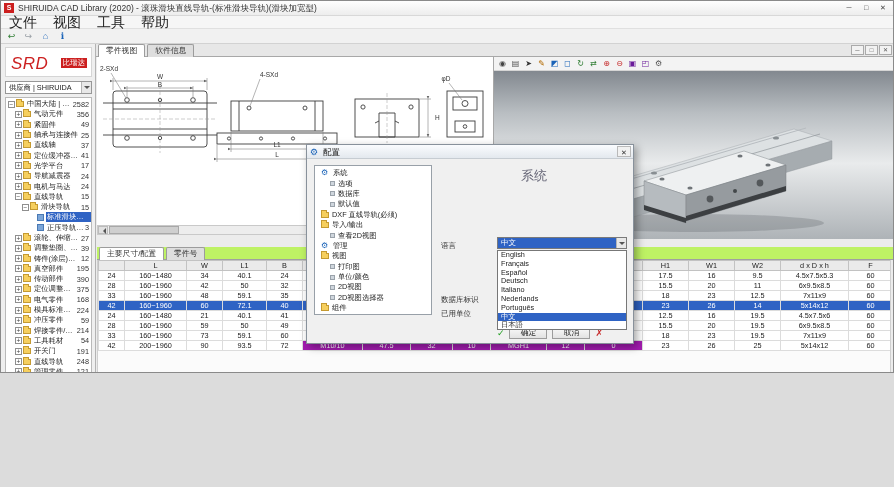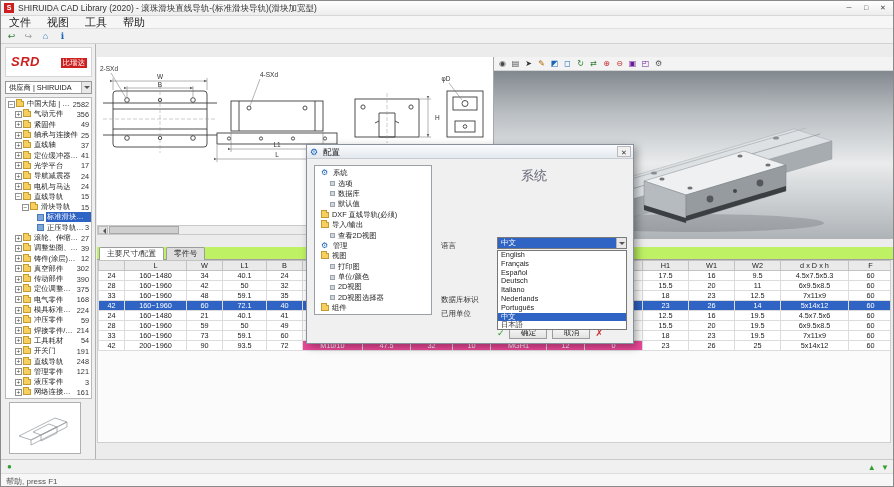--- a/index.html
+++ b/index.html
@@ -1,34 +1,34 @@
 <!DOCTYPE html>
 <html><head>
 <meta charset="utf-8">
 <style>
   *{margin:0;padding:0;box-sizing:border-box}
   html,body{width:894px;height:487px;background:#dcdcdc}
   body{font-family:"Liberation Sans","DejaVu Sans",sans-serif;font-size:9px;color:#222}
-  #app{position:relative;width:894px;height:487px;background:#ececec;overflow:hidden;border:1px solid #8a8a8a}
+  #app{position:relative;width:894px;height:373px;background:#ececec;overflow:hidden;border:1px solid #8a8a8a}
 
   
   .titlebar{position:absolute;left:0;top:0;width:100%;height:15px;background:linear-gradient(#fefefe,#ededed);border-bottom:1px solid #d8d8d8}
   .app-icon{position:absolute;left:3px;top:2px;width:10px;height:10px;background:#cc1f1f;color:#fff;font-size:7px;line-height:10px;text-align:center;font-weight:bold}
   .title-text{position:absolute;left:17px;top:2px;font-size:8.5px;color:#333;white-space:nowrap}
   .win-controls{position:absolute;right:2px;top:1px;display:flex;gap:1px}
   .winbtn{width:16px;height:12px;font-size:7px;line-height:12px;text-align:center;color:#444}
   .menubar{position:absolute;left:0;top:15px;width:100%;height:13px;background:#f6f6f6;border-bottom:1px solid #e0e0e0}
-  .menu-item{display:inline-block;padding:0 8px;font-size:11px;line-height:13px}
+  .menu-item{display:inline-block;padding:0 8px;font-size:14px;line-height:13px}
   .toolbar{position:absolute;left:0;top:28px;width:100%;height:15px;background:#f1f1f1;border-bottom:1px solid #d2d2d2;padding-left:2px}
   .tbicon{display:inline-block;width:13px;height:13px;margin:1px 2px;font-size:9px;line-height:13px;text-align:center}
 
   
   .sidebar{position:absolute;left:0;top:43px;width:95px;height:415px;background:#efefef;border-right:1px solid #b3b3b3}
   .logo-card{position:absolute;left:4px;top:3px;width:87px;height:30px;background:#fff;border:1px solid #d5d5d5}
-  .logo-srd{position:absolute;left:5px;top:6px;color:#cc1f1f;font-style:italic;font-weight:bold;font-size:13px;letter-spacing:.5px}
+  .logo-srd{position:absolute;left:5px;top:6px;color:#cc1f1f;font-style:italic;font-weight:normal;font-size:17px;letter-spacing:.5px}
   .logo-cn{position:absolute;right:4px;top:10px;background:#cc1f1f;color:#fff;font-size:7.5px;padding:0 2px;line-height:10px}
   .supplier-combo{position:absolute;left:4px;top:37px;width:87px;height:13px;background:#fff;border:1px solid #979797;font-size:7.3px;line-height:11px;padding-left:3px;overflow:hidden;white-space:nowrap}
   .combo-arrow{position:absolute;right:0;top:0;width:10px;height:100%;background:#e8e8e8;border-left:1px solid #b5b5b5}
   .combo-arrow::after{content:"";position:absolute;left:2px;top:4px;border:3px solid transparent;border-top-color:#555}
   .cat-tree{position:absolute;left:4px;top:53px;width:87px;height:302px;background:#fff;border:1px solid #b9b9b9;overflow:hidden;padding-top:1px}
   .trow{display:flex;align-items:center;height:10.3px;font-size:7.3px;white-space:nowrap;padding-left:2px;overflow:hidden}
   .trow.sel .tlabel{background:#2f63c4;color:#fff}
   .indent{display:inline-block;height:1px;flex:none}
   .expander{width:7px;height:7px;flex:none;border:1px solid #8f8f8f;background:#fff;font-size:6.5px;line-height:5px;text-align:center;color:#444;margin-right:1px}
   .expander.hidden{visibility:hidden}
@@ -67,21 +67,21 @@
   .viewport{position:absolute;left:0;top:14px;width:100%;height:168px;overflow:hidden;
     background:linear-gradient(180deg,#82888f 0%,#b9bec2 25%,#e9ebec 55%,#aeb3b7 100%)}
   .model-svg{position:absolute;left:0;top:0}
 
   
   .table-wrap{position:absolute;left:96px;top:259px;width:794px;height:183px;background:#fbfbfb;border:1px solid #cfcfcf;border-top:none;overflow:hidden}
   #data-table{border-collapse:collapse;table-layout:fixed;width:794px;font-size:7.3px}
   #data-table th{height:10px;background:#eaeaea;border:1px solid #c2c2c2;font-weight:normal;color:#222;overflow:hidden;white-space:nowrap}
   #data-table td{height:10px;border:1px solid #dcdcdc;text-align:center;overflow:hidden;white-space:nowrap;background:#fff}
   #data-table tr.selfull td{background:#2f63c4;color:#fff}
-  #data-table td.selmid{background:#ec4899;color:#fff}
+  #data-table td.selmid{background:#a21caf;color:#fff}
 
   
   .pagebar{position:absolute;left:95px;top:442px;width:799px;height:16px;background:#efefef;border-top:1px solid #cacaca}
   .rec-label{position:absolute;left:0;right:0;text-align:center;top:3px;font-size:7.8px;color:#333}
   .page-buttons{position:absolute;right:4px;top:2px;display:flex;gap:2px}
   .pgbtn{height:11px;font-size:7.3px;line-height:9px;padding:0 5px;border:1px solid #9c9c9c;background:linear-gradient(#fafafa,#e4e4e4);color:#222;font-family:inherit}
   .pgbtn.dis{color:#aaa;border-color:#c0c0c0}
   .statusbar{position:absolute;left:0;top:458px;width:894px;height:14px;background:#f0f0f0;border-top:1px solid #c9c9c9}
   .st-ready{position:absolute;left:6px;top:2px;color:#2e9e2e;font-size:8px}
   .st-arrows{position:absolute;right:6px;top:2px}
@@ -249,21 +249,21 @@
           <span class="expander">+</span>
           <span class="folder-icon"></span>
           <span class="tlabel">铸件(涂层)标准件</span>
           <span class="tcount">12</span>
         </div>
         <div class="trow">
           <span class="indent" style="width: 7px;"></span>
           <span class="expander">+</span>
           <span class="folder-icon"></span>
           <span class="tlabel">真空部件</span>
-          <span class="tcount">302</span>
+          <span class="tcount">195</span>
         </div>
         <div class="trow">
           <span class="indent" style="width: 7px;"></span>
           <span class="expander">+</span>
           <span class="folder-icon"></span>
           <span class="tlabel">传动部件</span>
           <span class="tcount">390</span>
         </div>
         <div class="trow">
           <span class="indent" style="width: 7px;"></span>
@@ -348,20 +348,28 @@
         <g fill="none" stroke="#9aa0a6" stroke-width="0.8">
           <polygon points="6,30 42,12 54,16 18,34"></polygon>
           <polygon points="18,34 54,16 54,21 18,39"></polygon>
           <polygon points="20,26 36,18 44,21 28,29"></polygon>
           <polygon points="28,29 44,21 44,27 28,35"></polygon>
         </g>
       </svg>
     </div>
   </div>
 
+  <div class="tabs-row">
+    <span id="doc-tabs"><span class="tab active">零件视图</span><span class="tab">软件信息</span></span>
+    <span class="child-controls" id="child-controls">
+        <span class="childbtn">─</span>
+        <span class="childbtn">□</span>
+        <span class="childbtn">✕</span>
+      </span>
+  </div>
 
   <div class="draw-pane">
     <svg class="draw-svg" width="396" height="168" viewBox="0 0 396 168">
       <defs>
         <marker id="ar" markerWidth="7" markerHeight="7" refX="6" refY="3.5" orient="auto">
           <path d="M0,1L6,3.5L0,6Z" fill="#666"></path>
         </marker>
       </defs>
       <g stroke="#3c3c3c" stroke-width="0.9" fill="none">
         <rect x="16" y="34" width="94" height="56" rx="3"></rect>

